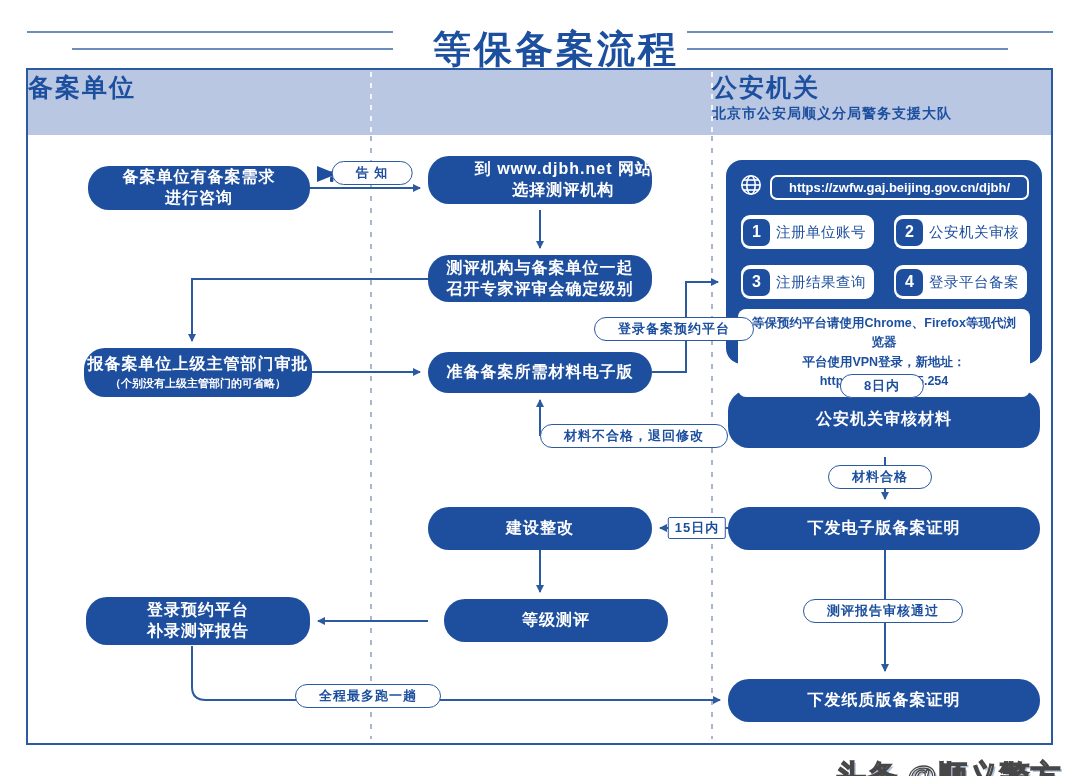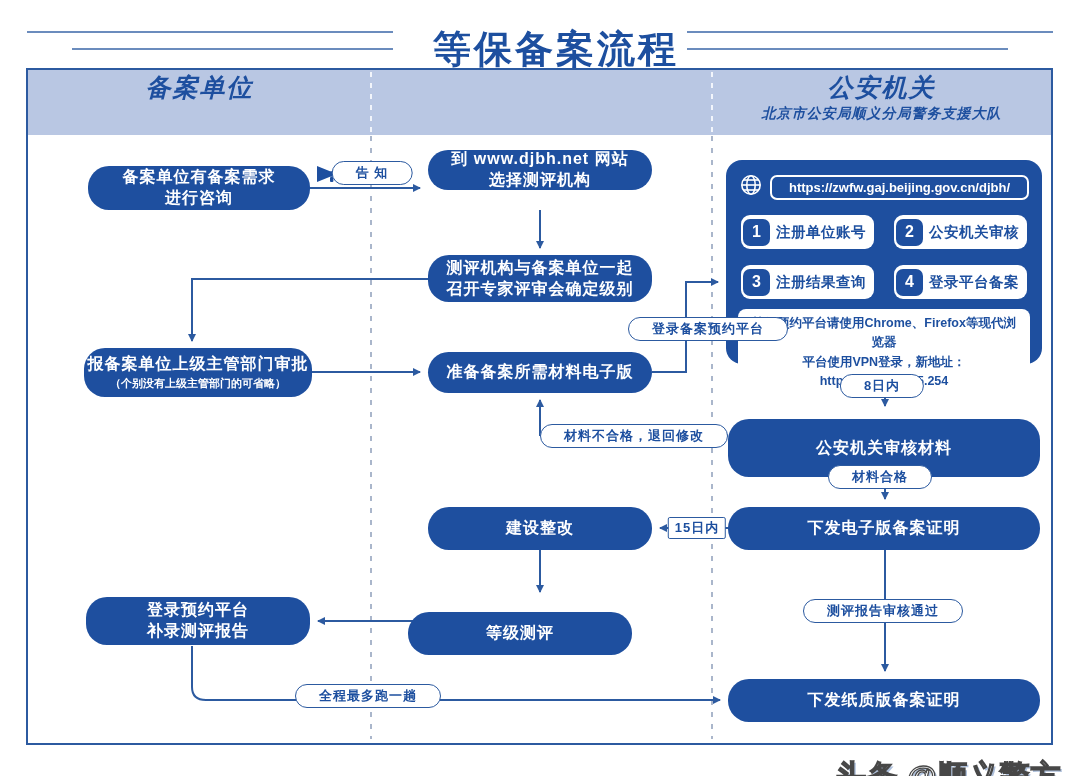--- a/index.html
+++ b/index.html
@@ -13,21 +13,21 @@
     font-size:38px;font-weight:bold;color:#1d4f9f;letter-spacing:3px;margin:16px;
   }
   .decor{position:absolute;height:2px;background:#6b8cbd;}
   .dl1{left:27px;top:31px;width:366px;}
   .dl2{left:72px;top:48px;width:321px;}
   .dr1{left:687px;top:31px;width:366px;}
   .dr2{left:687px;top:48px;width:321px;}
   
   .chart-border{position:absolute;left:26px;top:68px;width:1023px;height:673px;border:2px solid #2c5aa0;}
   .header-band{position:absolute;left:28px;top:70px;width:1023px;height:65px;background:#b9c7e3;}
-  .col-head{position:absolute;top:72px;text-align:center;color:#1d4f9f;font-style:italic;}
+  .col-head{position:absolute;top:72px;text-align:left;color:#1d4f9f;}
   .col-title{font-size:25px;font-weight:bold;letter-spacing:2px;line-height:1.25;}
   .col-sub{font-size:14px;font-weight:bold;letter-spacing:1px;margin-top:2px;}
   
   .wires{position:absolute;left:0;top:0;pointer-events:none;}
   
   .box{
     position:absolute;background:#1e4f9f;color:#fff;border-radius:21px;
     display:flex;align-items:center;justify-content:center;flex-direction:column;
     text-align:center;font-weight:bold;white-space:pre-line;line-height:1.3;
   }
@@ -42,21 +42,21 @@
   .pill.square{border-radius:2px;padding:1px 6px;}
   
   .panel{position:absolute;left:726px;top:160px;width:316px;height:204px;background:#1e4f9f;border-radius:16px;}
   .url-row{display:flex;align-items:center;gap:7px;margin:13px 13px 0 13px;}
   .url-box{flex:1;border:2px solid #fff;border-radius:7px;padding:3px 6px;text-align:center;
     color:#fff;font-size:13px;font-weight:bold;}
   .steps{display:grid;grid-template-columns:1fr 1fr;column-gap:20px;row-gap:16px;margin:14px 15px 0 15px;}
   .step{background:#fff;border-radius:9px;height:30px;display:flex;align-items:center;padding:2px;}
   .step .num{width:27px;height:27px;background:#1e4f9f;border-radius:7px;color:#fff;
     font-size:16px;font-weight:bold;display:flex;align-items:center;justify-content:center;flex:0 0 27px;}
-  .step .lbl{flex:1;text-align:center;color:#1d4f9f;font-size:14.5px;font-weight:bold;letter-spacing:0.5px;}
+  .step .lbl{flex:1;text-align:center;color:#1d4f9f;font-size:14.5px;font-weight:normal;letter-spacing:0.5px;}
   .panel-note{margin:10px 12px 0 12px;background:#fff;border-radius:8px;padding:5px 8px;
     color:#1d4f9f;font-size:12.5px;font-weight:bold;line-height:1.55;white-space:pre-line;text-align:center;}
   
   .megaphone{position:absolute;left:314px;top:162px;}
   .watermark{
     position:absolute;left:836px;top:756px;font-size:30px;font-weight:bold;letter-spacing:1px;
     color:#fafafa;-webkit-text-stroke:1.3px #474747;white-space:nowrap;
     text-shadow:2px 2px 0 rgba(107,140,189,.55);
   }
 </style>
@@ -108,45 +108,45 @@
       <path d="M428 621 H318" marker-end="url(#arr)"></path>
       <path d="M885 550 V671" marker-end="url(#arr)"></path>
       <path d="M192 646 V687 Q192 700 206 700 H720" marker-end="url(#arr)"></path>
     </g>
   </svg>
 
   <div class="box" style="left:88px;top:166px;width:222px;height:44px;">
     <span class="main">备案单位有备案需求
 进行咨询</span>
   </div>
-  <div class="box" style="left:428px;top:150px;width:224px;height:40px;">
+  <div class="box" style="left:428px;top:156px;width:224px;height:48px;align-items:flex-end;">
     <span class="main">到 www.djbh.net 网站
 选择测评机构</span>
   </div>
   <div class="box" style="left:428px;top:255px;width:224px;height:47px;">
     <span class="main">测评机构与备案单位一起
 召开专家评审会确定级别</span>
   </div>
   <div class="box" style="left:84px;top:348px;width:228px;height:49px;">
     <span class="main">报备案单位上级主管部门审批</span>
     <span class="sub">（个别没有上级主管部门的可省略）</span>
   </div>
   <div class="box" style="left:428px;top:352px;width:224px;height:41px;">
     <span class="main">准备备案所需材料电子版</span>
   </div>
-  <div class="box" style="left:728px;top:419px;width:312px;height:58px;">
+  <div class="box" style="left:728px;top:390px;width:312px;height:58px;">
     <span class="main">公安机关审核材料</span>
   </div>
   <div class="box" style="left:728px;top:507px;width:312px;height:43px;">
     <span class="main">下发电子版备案证明</span>
   </div>
   <div class="box" style="left:428px;top:507px;width:224px;height:43px;">
     <span class="main">建设整改</span>
   </div>
-  <div class="box" style="left:408px;top:599px;width:224px;height:43px;margin-top:13px;">
+  <div class="box" style="left:444px;top:599px;width:224px;height:43px;">
     <span class="main">等级测评</span>
   </div>
   <div class="box" style="left:86px;top:597px;width:224px;height:48px;">
     <span class="main">登录预约平台
 补录测评报告</span>
   </div>
   <div class="box" style="left:728px;top:679px;width:312px;height:43px;">
     <span class="main">下发纸质版备案证明</span>
   </div>
 
@@ -186,21 +186,21 @@
   </div>
 
   <span class="megaphone">
     <svg width="24" height="24" viewBox="0 0 24 24">
       <path d="M3 4 L16 9.2 H20.5 V14.8 H16 L3 20 Z" fill="#1e4f9f"></path>
       <rect x="16" y="15" width="3.4" height="5" rx="1" fill="#1e4f9f"></rect>
     </svg>
   </span>
 
   <div class="pill" style="left:372px;top:173px;">告 知</div>
-  <div class="pill" style="left:708px;top:329px;">登录备案预约平台</div>
+  <div class="pill" style="left:674px;top:329px;">登录备案预约平台</div>
   <div class="pill" style="left:882px;top:386px;">8日内</div>
   <div class="pill" style="left:634px;top:436px;">材料不合格，退回修改</div>
   <div class="pill" style="left:880px;top:477px;">材料合格</div>
   <div class="pill square" style="left:697px;top:528px;">15日内</div>
   <div class="pill" style="left:883px;top:611px;">测评报告审核通过</div>
   <div class="pill" style="left:368px;top:696px;">全程最多跑一趟</div>
 
   <div class="watermark">头条 @顺义警方</div>
 
 </div>

